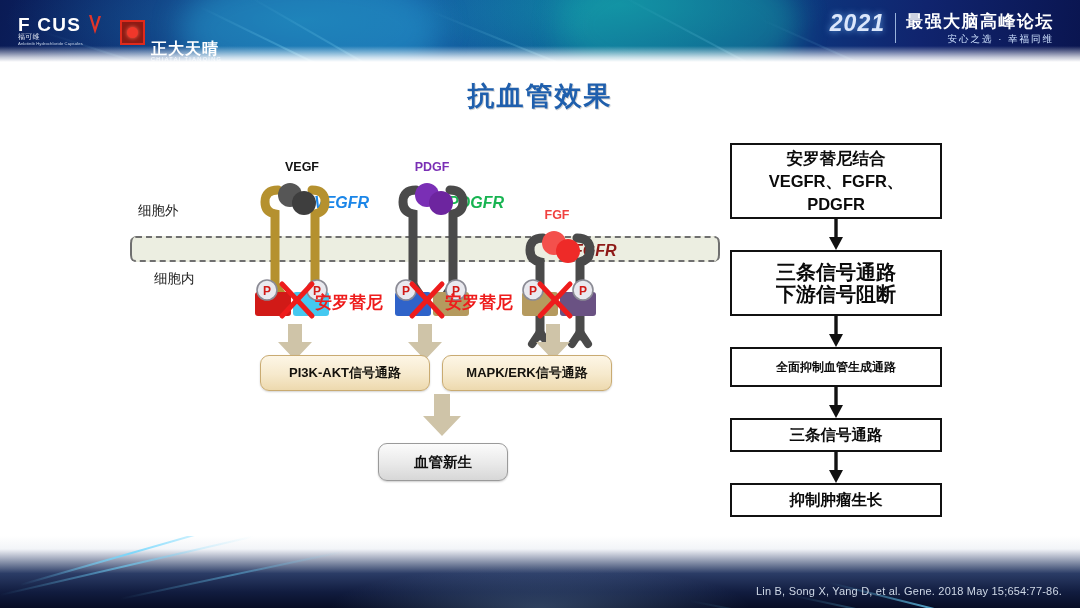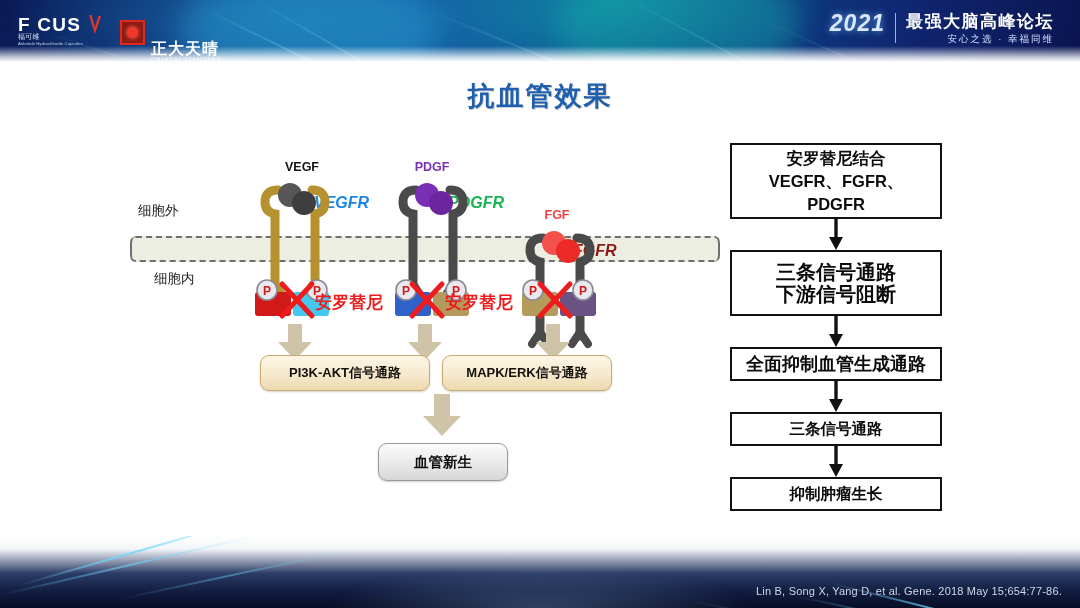--- a/index.html
+++ b/index.html
@@ -90,21 +90,21 @@
   .dl-1{left:185px;top:151px;}
   .dl-2{left:315px;top:151px;}
 
   
   .flow{position:absolute;left:730px;top:143px;width:212px;}
   .fbox{border:2.6px solid #111;background:#fff;display:flex;align-items:center;
     justify-content:center;text-align:center;box-sizing:border-box;
     font-size:15.5px;font-weight:700;color:#0b0b0b;line-height:20px;padding:4px 14px;}
   .fb-1{height:76px;font-size:16.5px;line-height:23px;}
   .fb-2{height:66px;line-height:22px;font-size:20px;}
-  .fb-3{height:34px;font-size:18px;}
+  .fb-3{height:40px;font-size:12px;}
   .fb-4{height:34px;font-size:15.5px;}
   .fb-5{height:34px;font-size:15.5px;}
   .farrow{height:31px;display:flex;justify-content:center;}
 
   
   .footer{position:absolute;left:0;bottom:0;width:1080px;height:72px;overflow:hidden;
     background:
       radial-gradient(ellipse 300px 60px at 540px 72px, rgba(120,160,200,.35), rgba(0,0,0,0) 70%),
       linear-gradient(180deg,rgba(255,255,255,0) 0%,rgba(232,236,243,.55) 18%,#2b3c66 52%,#111c3f 78%,#070d25 100%); text-align: center;}
   .footer .fstreak{position:absolute;background:linear-gradient(90deg,rgba(60,170,255,0),rgba(110,215,255,.85),rgba(60,170,255,0));height:2px;transform-origin:left center;}

